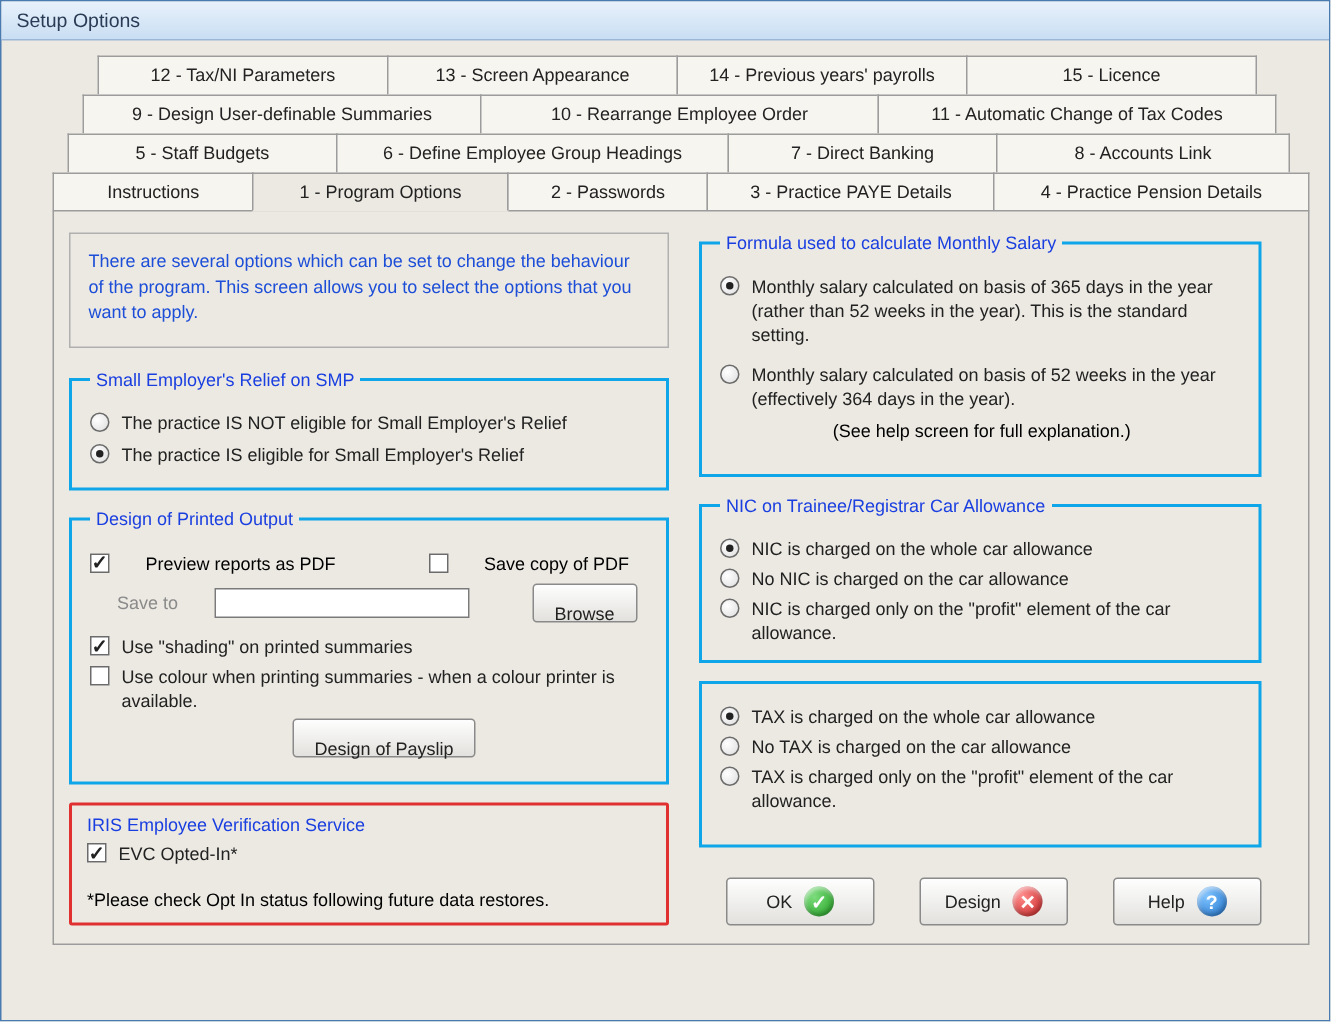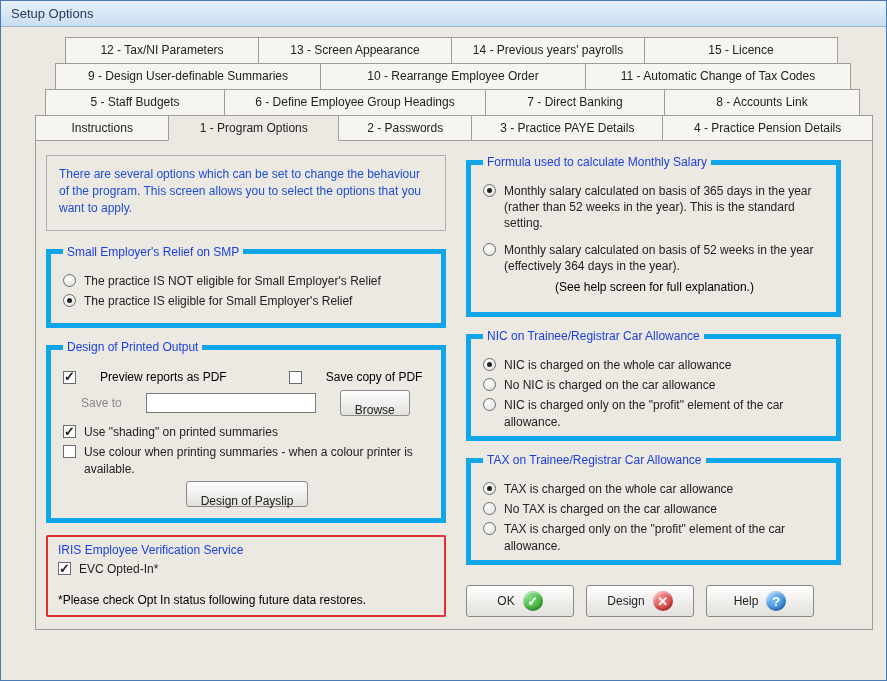--- a/index.html
+++ b/index.html
@@ -70,21 +70,21 @@
   .intro {
     border: 1px solid #b0b0b0;
     padding: 10px 12px;
     margin-bottom: 14px;
     color: #1d4ed8;
     line-height: 1.4;
     height: 78px;
   }
 
   fieldset.gb {
-    border: 5px solid #0ea5e9;
+    border: 2px solid #0ea5e9;
     padding: 10px 10px 10px 12px;
     margin: 0 0 12px 0;
   }
   fieldset.gb > legend {
     color: #1a3fe0;
     padding: 0 4px;
     font-size: 12px;
   }
   .opt { display: flex; align-items: flex-start; gap: 8px; margin: 4px 0; line-height: 1.35; }
   .opt .rb, .opt .cb { flex: none; margin-top: 1px; }
@@ -115,20 +115,21 @@
     border: 1px solid #7a7a7a; background: #fff; width: 170px;
     font-size: 12px;
   }
   button.wbtn {
     height: 24px; padding: 12px 14px;
     border: 1px solid #8a8a8a;
     background: linear-gradient(#fefefe,#e2e1dd);
     border-radius: 3px;
     font-size: 12px; color: #222;
     cursor: pointer;
+    margin-left: 18px;
   }
   .center { text-align: center; }
 
   .evc-box {
     border: 2px solid #e03030;
     padding: 6px 10px 8px 10px;
     border-radius: 2px;
     margin-top: auto;
   }
   .evc-box .legend { color: #1a3fe0; margin-bottom: 4px; display:block; }
@@ -270,21 +271,20 @@
               <span class="rb"></span>
               <label>No NIC is charged on the car allowance</label>
             </div>
           <div class="opt">
               <span class="rb"></span>
               <label>NIC is charged only on the "profit" element of the car allowance.</label>
             </div>
         </fieldset>
 
         <fieldset class="gb" style="height:112px;">
-          <legend>TAX on Trainee/Registrar  Car Allowance</legend>
           <div class="opt">
               <span class="rb on"></span>
               <label>TAX is charged on the whole car allowance</label>
             </div>
           <div class="opt">
               <span class="rb"></span>
               <label>No TAX is charged on the car allowance</label>
             </div>
           <div class="opt">
               <span class="rb"></span>

